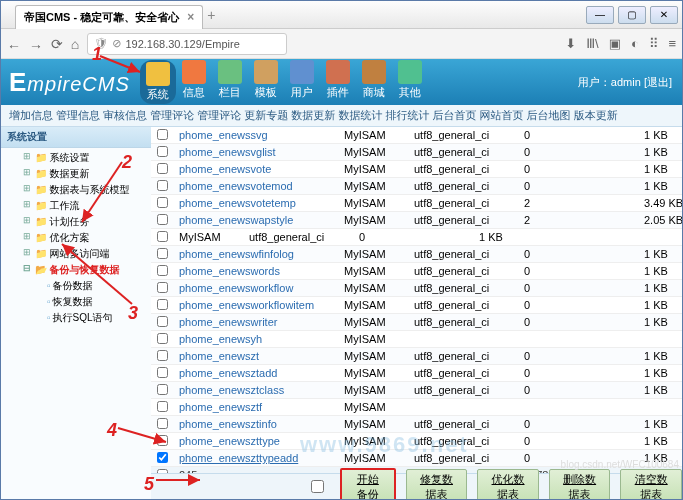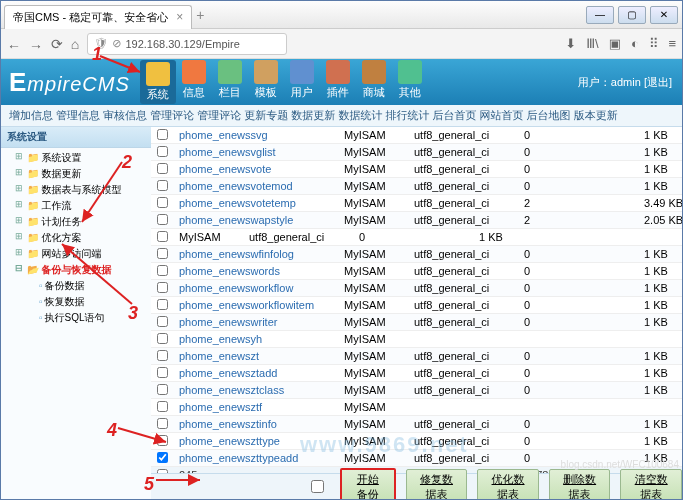--- a/index.html
+++ b/index.html
@@ -1,50 +1,50 @@
 <!DOCTYPE html>
 <html><head>
 <meta charset="utf-8">
 <style>
 * { margin: 0; padding: 0; box-sizing: border-box; font-family: "Microsoft YaHei", Arial, sans-serif; }
 body { width: 683px; height: 500px; overflow: hidden; background: #fff; }
 
 
 .window-frame { border: 1px solid #5a7aa8; width: 683px; height: 500px; display: flex; flex-direction: column; }
 .titlebar { height: 28px; background: linear-gradient(#fdfdfd,#e8e8e8); display: flex; align-items: center; border-bottom: 1px solid #ccc; }
-.tab { background: #fff; border: 1px solid #bbb; border-bottom: none; height: 24px; margin-left: 3px; margin-top: 4px; display: flex; align-items: center; padding: 0 8px; font-size: 11px; border-radius: 3px 3px 0 0; }
+.tab { background: #fff; border: 1px solid #bbb; border-bottom: none; height: 24px; margin-left: 14px; margin-top: 4px; display: flex; align-items: center; padding: 0 8px; font-size: 11px; border-radius: 3px 3px 0 0; font-weight: bold; }
 .tab .x { margin-left: 8px; color: #888; font-size: 12px; }
 .newtab { margin-left: 4px; color: #888; font-size: 14px; }
 .win-controls { margin-left: auto; display: flex; }
 .win-controls div { width: 28px; height: 18px; border: 1px solid #9ab; margin-right: 4px; border-radius: 2px; background: linear-gradient(#eef,#cde); font-size: 10px; text-align: center; line-height: 16px; }
 
 .addrbar { height: 30px; display: flex; align-items: center; padding: 0 6px; gap: 8px; background: #f4f4f4; border-bottom: 1px solid #ddd; }
 .nav-ico { font-size: 14px; color: #666; }
 .urlbox { flex: 0 0 auto; display: flex; align-items: center; background: #fff; border: 1px solid #ccc; border-radius: 3px; height: 22px; padding: 0 6px; font-size: 11px; color: #555; width: 200px; }
 .urlbox .shield { color: #888; margin-right: 4px; }
 .addrbar-icons { margin-left: auto; display: flex; gap: 10px; color: #666; font-size: 13px; }
 
 
 .cms-header { height: 46px; background: linear-gradient(#3aa6d6,#1c7fb5); display: flex; align-items: center; color: #fff; }
 .logo { font-family: Arial; font-size: 20px; font-style: italic; padding-left: 8px; letter-spacing: 1px; }
 .logo .E { font-size: 26px; font-weight: bold; font-style: normal; }
 .topnav { display: flex; margin-left: 10px; }
 .topnav-item { width: 36px; text-align: center; font-size: 11px; }
-.topnav-item.active { background: #1a6a99; border-radius: 3px; padding: 2px 0; }
+.topnav-item.active { background: #1a6a99; border-radius: 12px; padding: 2px 0; }
 .topnav-ico { width: 24px; height: 24px; margin: 0 auto 1px; border-radius: 3px; }
 .userinfo { margin-left: auto; margin-right: 10px; font-size: 11px; }
 
 .submenu { height: 22px; background: #eef6fb; border-bottom: 1px solid #c6dcec; font-size: 11px; padding-left: 8px; display: flex; align-items: center; color: #2b5a82; gap: 4px; }
 
 .main { flex: 1; display: flex; overflow: hidden; }
 
 
 .sidebar { width: 150px; background: #f9fcfe; font-size: 10px; overflow: hidden; }
 .sb-title { background: linear-gradient(#d9ecf8,#c3dff1); padding: 3px 6px; font-weight: bold; color: #2b5a82; border-bottom: 1px solid #bcd6e8; }
-.tree { padding: 2px 0 2px 12px; }
+.tree { padding: 2px 0 2px 20px; }
 .tree-node { padding: 1px 0 1px 14px; position: relative; cursor: pointer; white-space: nowrap; }
 .tree-node::before { content: "⊞"; position: absolute; left: 2px; color: #7a9; font-size: 9px; top: 1px; }
 .tree-node.open::before { content: "⊟"; }
 .tree-node .fico { color: #e6b84a; margin-right: 2px; }
 .tree-node.hl { color: #d22; font-weight: bold; }
 .tree-child { padding-left: 26px; }
 .tree-child .leaf { padding: 1px 0; }
 .tree-child .leaf .pico { color: #6aa6d0; margin-right: 2px; }
 
 
@@ -55,21 +55,21 @@
 .row .cb { flex: 0 0 22px; }
 .row .cb input { width: 11px; height: 11px; }
 .row .name { flex: 0 0 165px; color: #2b6cb0; }
 .row .engine { flex: 0 0 70px; }
 .row .coll { flex: 0 0 110px; }
 .row .rows { flex: 0 0 120px; text-align: left; }
 .row .size { flex: 0 0 70px; }
 .row .overhead { flex: 1; text-align: right; padding-right: 6px; }
 .row.total { background: #eef5fa; font-weight: normal; color: #333; }
 .row.total .name { color: #333; }
-.row.hly .name { color: #2b6cb0; }
+.row.hly .name { color: #2b6cb0; text-decoration: underline; }
 
 .btnbar { height: 26px; background: #eef5fa; border-top: 1px solid #c6dcec; display: flex; align-items: center; padding-left: 160px; gap: 10px; text-decoration: underline; }
 .btnbar .cb { margin-right: 6px; }
 .btn { font-size: 11px; padding: 2px 10px; border: 1px solid #9ab88f; background: linear-gradient(#e1efd6,#c4e0b2); border-radius: 2px; cursor: pointer; }
 .btn.hl { border: 2px solid #d22; }
 
 
 .anno { position: absolute; pointer-events: none; }
 .anno-num { color: #d22; font-size: 18px; font-weight: bold; font-style: italic; }
 .arrow { position: absolute; pointer-events: none; }

